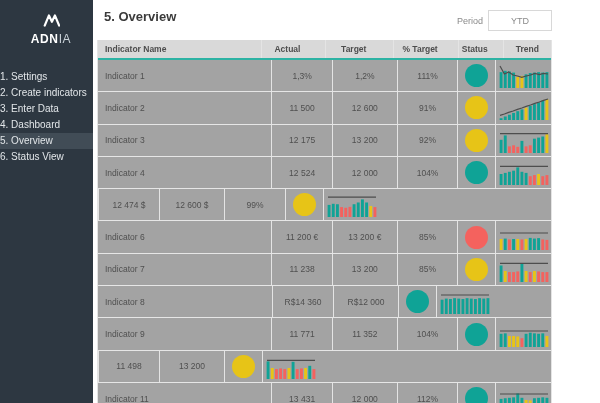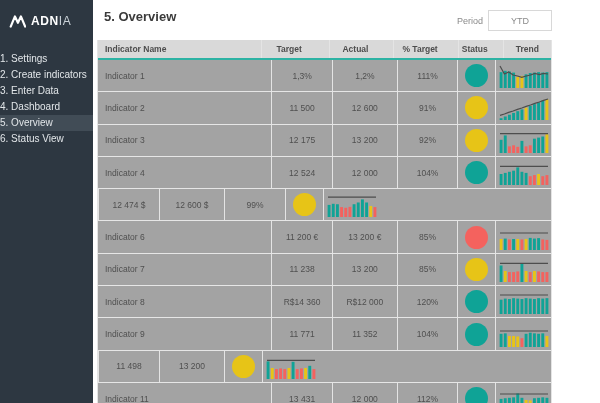--- a/index.html
+++ b/index.html
@@ -1,21 +1,21 @@
 <!DOCTYPE html>
 <html><head>
 <meta charset="utf-8">
 <style>
   html,body{margin:0;padding:0;background:#fff;}
   #app{position:relative;width:600px;height:403px;overflow:hidden;background:#fff;
        font-family:"Liberation Sans",sans-serif;}
 
   
   .sidebar{position:absolute;left:0;top:0;width:93px;height:403px;background:#2d3741;}
-  .logo{display:flex;align-items:center;gap:5px;padding:14px 0 0 9px;}
+  .logo{display:flex;align-items:center;gap:5px;padding:14px 0 0 9px;flex-direction:column;}
   .logo svg{display:block;}
   .brand{color:#ffffff;font-size:12px;letter-spacing:.6px;white-space:nowrap;}
   .brand .bold{font-weight:700;}
   .brand .light{font-weight:400;color:#c9d1d7;}
   .menu{margin-top:23px;}
   .menu-item{height:16px;line-height:16px;font-size:10px;
              color:#e2e6e9;cursor:default;white-space:nowrap;}
   .menu-item.active{background:#414c56;}
 
   
@@ -69,22 +69,22 @@
   </div>
 
   <div class="main">
     <div class="page-title">5. Overview</div>
     <div class="period-label">Period</div>
     <div class="period-box">YTD</div>
 
     <div class="table">
       <div class="thead" id="table-head">
           <div class="cell c-name">Indicator Name</div>
+          <div class="cell c-actual">Actual</div>
           <div class="cell c-target">Target</div>
-          <div class="cell c-actual">Actual</div>
           <div class="cell c-pct">% Target</div>
           <div class="cell c-status">Status</div>
           <div class="cell c-trend">Trend</div>
         </div>
       <div id="table-body">
           <div class="row">
             <div class="cell c-name">Indicator 1</div>
             <div class="cell c-actual">1,3%</div>
             <div class="cell c-target">1,2%</div>
             <div class="cell c-pct">111%</div>
@@ -261,21 +261,20 @@
                 <rect x="42.30" y="15.10" width="2.9" height="9.90" fill="#F4625E"></rect>
                 <rect x="46.47" y="15.10" width="2.9" height="9.90" fill="#F4625E"></rect>
                 <polyline points="1.0,6.4 49.0,6.4" fill="none" stroke="#4d4d4d" stroke-width="1.2"></polyline>
               </svg>
             </div>
           </div>
           <div class="row">
             <div class="cell c-name">Indicator 8</div>
             <div class="cell c-actual">R$14 360</div>
             <div class="cell c-target">R$12 000</div>
-            <div class="cell c-pct">120%</div>
             <div class="cell c-status">
               <span class="dot" style="background: rgb(15, 163, 150);"></span>
             </div>
             <div class="cell c-trend">
               <svg width="50" height="25" viewBox="0 0 50 25">
                 <rect x="0.63" y="10.70" width="2.9" height="14.30" fill="#0FA396"></rect>
                 <rect x="4.80" y="9.60" width="2.9" height="15.40" fill="#0FA396"></rect>
                 <rect x="8.97" y="10.04" width="2.9" height="14.96" fill="#0FA396"></rect>
                 <rect x="13.13" y="9.16" width="2.9" height="15.84" fill="#0FA396"></rect>
                 <rect x="17.30" y="9.60" width="2.9" height="15.40" fill="#0FA396"></rect>

